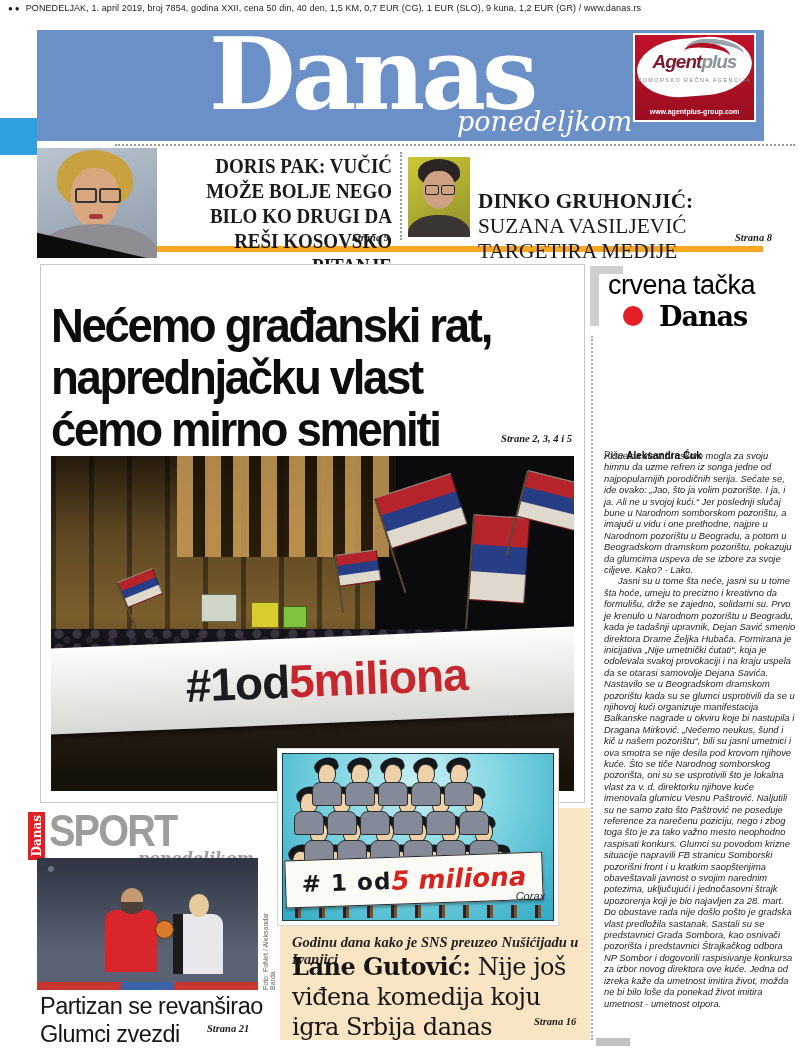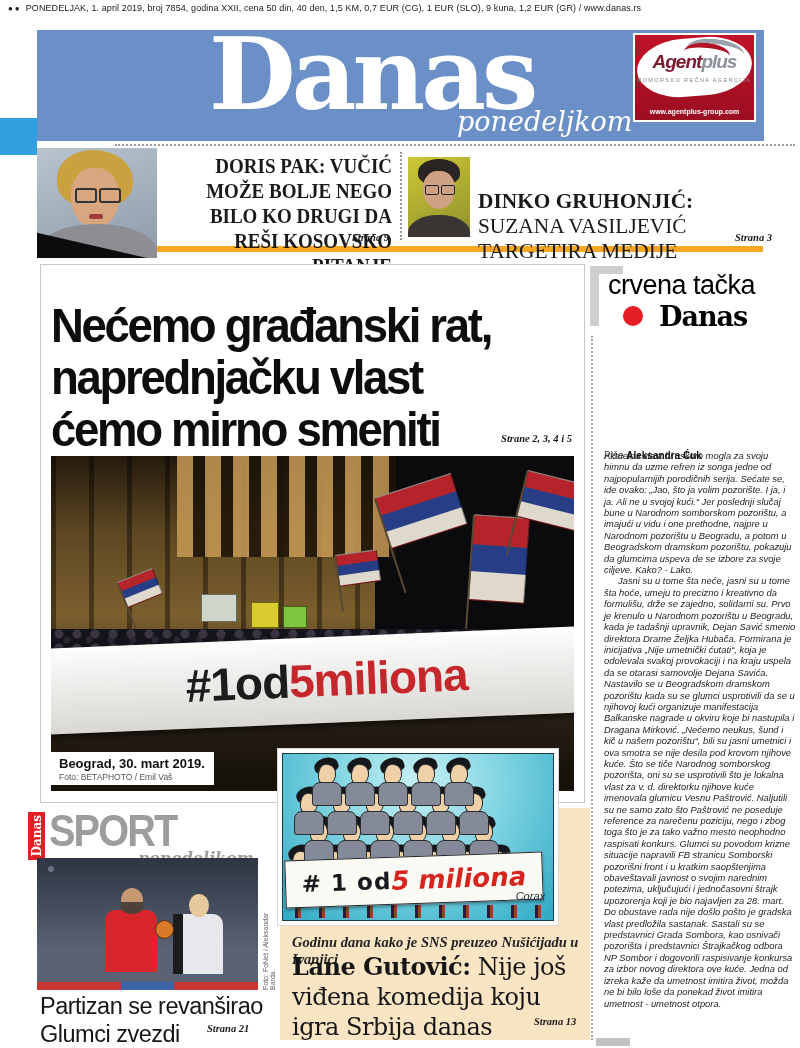--- a/index.html
+++ b/index.html
@@ -224,21 +224,21 @@
   <div class="abs dg-photo">
     <div class="dg-hair"></div>
     <div class="dg-face"></div>
     <div class="dg-gl"></div>
     <div class="dg-gl dg-gl2"></div>
     <div class="dg-jacket"></div>
   </div>
   <div class="abs tr-headline">
     <span class="speaker">DINKO GRUHONJIĆ:</span><span> SUZANA VASILJEVIĆ TARGETIRA MEDIJE</span>
   </div>
-  <div class="abs page-ref tr-page">Strana 3</div>
+  <div class="abs page-ref tr-page">Strana 8</div>
 
   <div class="abs main-box">
     <h1 class="main-headline" style="margin:0;">
         <div>Nećemo građanski rat,</div>
         <div>naprednjačku vlast</div>
         <div>ćemo mirno smeniti</div>
       </h1>
     <div class="main-pages page-ref">Strane 2, 3, 4 i 5</div>
 
     <div class="photo">
@@ -251,24 +251,20 @@
       <div class="flag" style="left:70px;top:118px;width:36px;height:26px;transform:rotate(-22deg);"></div>
       <div class="ph-crowd"></div>
       <div class="sign" style="left:150px;top:138px;width:34px;height:26px;background:#cfd6c8;"></div>
       <div class="sign" style="left:200px;top:146px;width:26px;height:24px;background:#d9cc2e;"></div>
       <div class="sign" style="left:232px;top:150px;width:22px;height:20px;background:#7ec43f;"></div>
       <div class="ph-road"></div>
       <div class="ph-banner">
         <span class="black">#1od</span>
           <span class="red">5miliona</span>
       </div>
-      <div class="ph-caption">
-        <div class="cap1">Beograd, 30. mart 2019.</div>
-        <div class="cap2">Foto: BETAPHOTO / Emil Vaš</div>
-      </div>
     </div>
   </div>
 
   <div class="abs bracket"></div>
   <div class="abs col-label">crvena tačka</div>
   <div class="abs col-dot"></div>
   <div class="abs col-logo">Danas</div>
   <div class="abs col-dotline"></div>
   <div class="abs col-byline">
     <span>Piše </span><b>Aleksandra Ćuk</b>
@@ -428,15 +424,15 @@
         <span class="black"># 1 od </span>
           <span class="red">5 miliona</span>
       </div>
       <div class="ct-sign">Corax</div>
     </div>
   </div>
   <div class="abs feature-kicker">Godinu dana kako je SNS preuzeo Nušićijadu u Ivanjici</div>
   <div class="abs feature-headline">
     <span class="speaker">Lane Gutović:</span><span> Nije još viđena komedija koju igra Srbija danas</span>
   </div>
-  <div class="abs feature-page page-ref">Strana 13</div>
+  <div class="abs feature-page page-ref">Strana 16</div>
 
 </div>
 
 </body></html>

